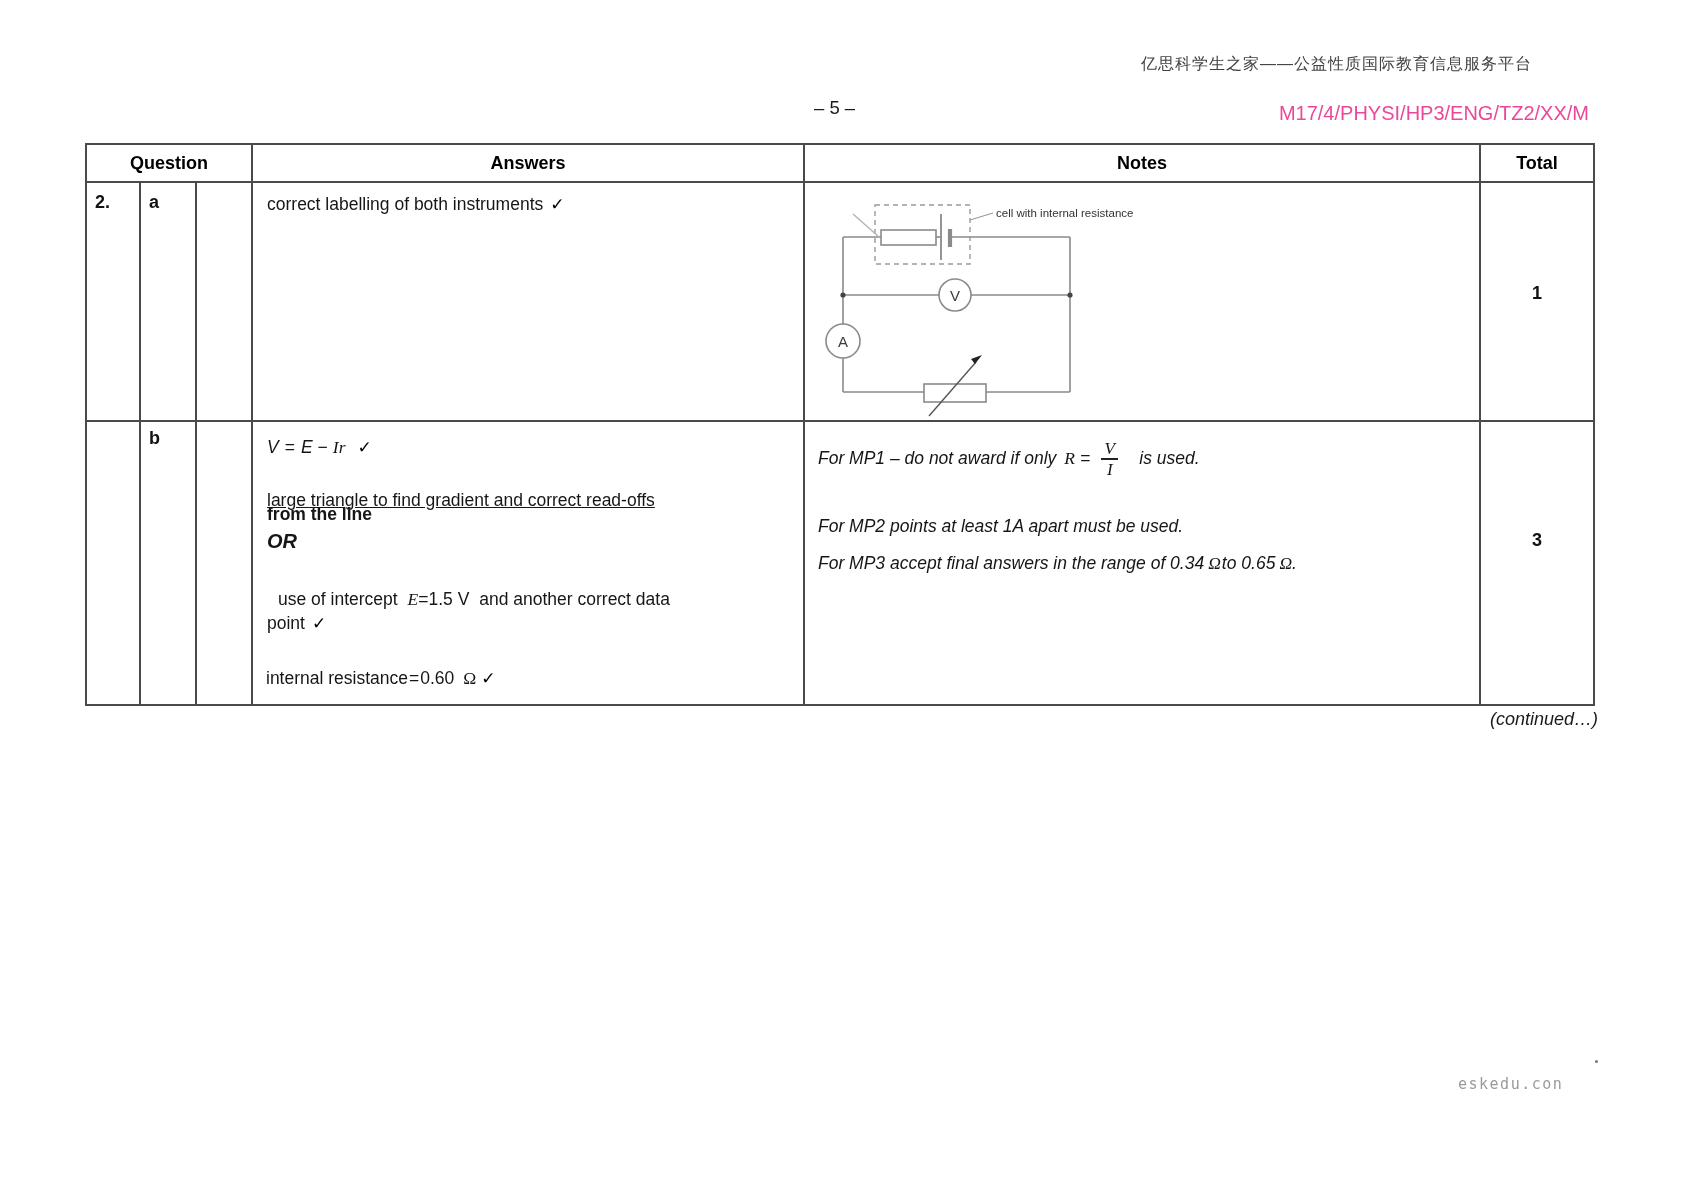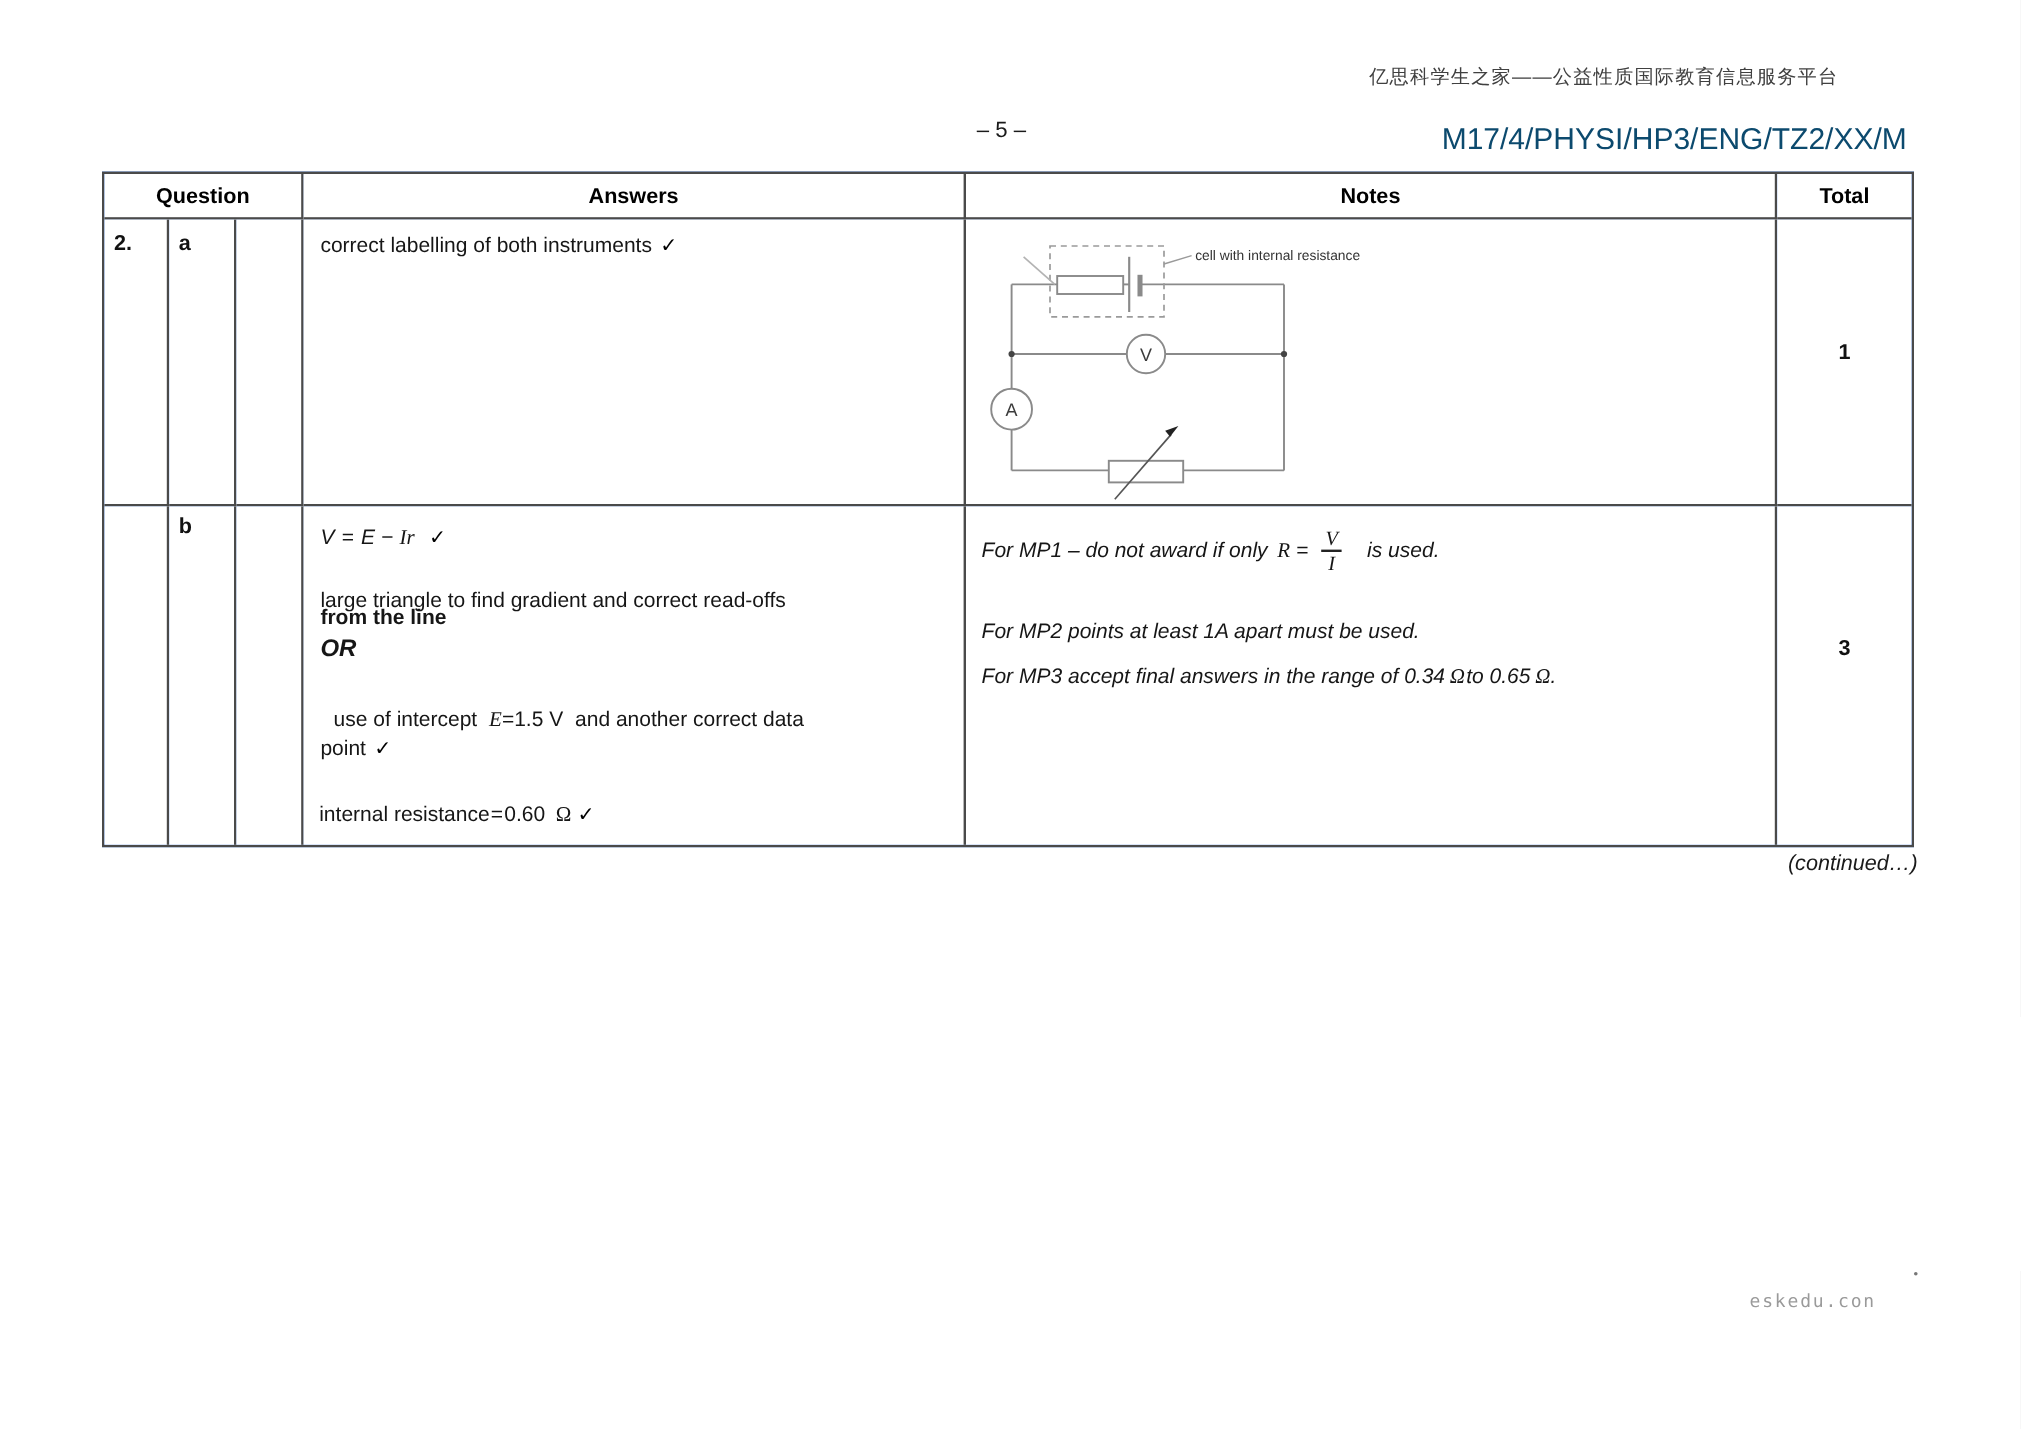--- a/index.html
+++ b/index.html
@@ -3,29 +3,29 @@
 <meta charset="utf-8">
 <style>
   html,body { margin:0; padding:0; background:#e8e8e8; }
   .page {
     position:relative; width:1684px; height:1191px; background:#ffffff;
     font-family:"Liberation Sans", sans-serif; color:#111; overflow:hidden;
   }
   .abs { position:absolute; }
   .hdr-cn { top:54px; right:152px; font-size:16px; color:#404040; letter-spacing:1px; }
   .hdr-page { top:97px; left:814px; font-size:18.5px; color:#1a1a1a; }
-  .hdr-code { top:102px; right:95px; font-size:25px; color:#0c4a6e; }
+  .hdr-code { top:102px; right:95px; font-size:20px; color:#ec4899; }
 
   .tbl {
     position:absolute; left:85px; top:143px;
     border:2px solid #4a4a4a;
     display:grid;
     grid-template-columns:54px 56px 56px 552px 676px 112px;
     grid-template-rows:38px 239px 282px;
-    background:#3b82f6;
+    background:#bef264;
   }
   .cell { position:relative; background:#fff; border-right:2px solid #4a4a4a; border-bottom:2px solid #4a4a4a; }
   .noR { border-right:none; }
   .noB { border-bottom:none; }
   .th { display:flex; align-items:center; justify-content:center; font-weight:bold; font-size:18px; color:#000; }
   .qspan { grid-column:1 / 4; }
   .qcell { font-weight:bold; font-size:18px; padding:9px 0 0 8px; }
   .t { position:absolute; font-size:17.5px; white-space:nowrap; color:#161616; }
   .chk { margin-left:7px; font-size:17px; color:#000; }
   .mvs { font-style:italic; }                                   
@@ -117,21 +117,21 @@
 
     <div class="cell noB">
       <div class="t eqrow" style="left:14px; top:15px;">
         <span class="mvs">V</span>
         <span style="margin:0 6px;">=</span>
         <span class="mvs">E</span>
         <span style="margin:0 5px;">−</span>
         <span class="mvr">Ir</span>
         <span class="chk" style="margin-left:12px;">✓</span>
       </div>
-      <div class="t" style="left:14px; top:68px;">large triangle to find gradient and correct read-offs</div>
+      <div class="t" style="left:14px; top:68px;text-decoration:underline;">large triangle to find gradient and correct read-offs</div>
       <div class="t" style="left:14px; top:82px;font-weight:bold;">from the line</div>
       <div class="t bolditalic" style="left:14px; top:108px; font-size:20px;">OR</div>
       <div class="t" style="left:14px; top:167px;margin-left:11px;">
         <span>use of intercept</span>
         <span class="mvr" style="margin-left:5px;">E</span><span>=</span><span>1.5 V</span>
         <span style="margin-left:5px;">and another correct data</span>
       </div>
       <div class="t" style="left:14px; top:191px;">
         <span>point</span><span class="chk">✓</span>
       </div>

